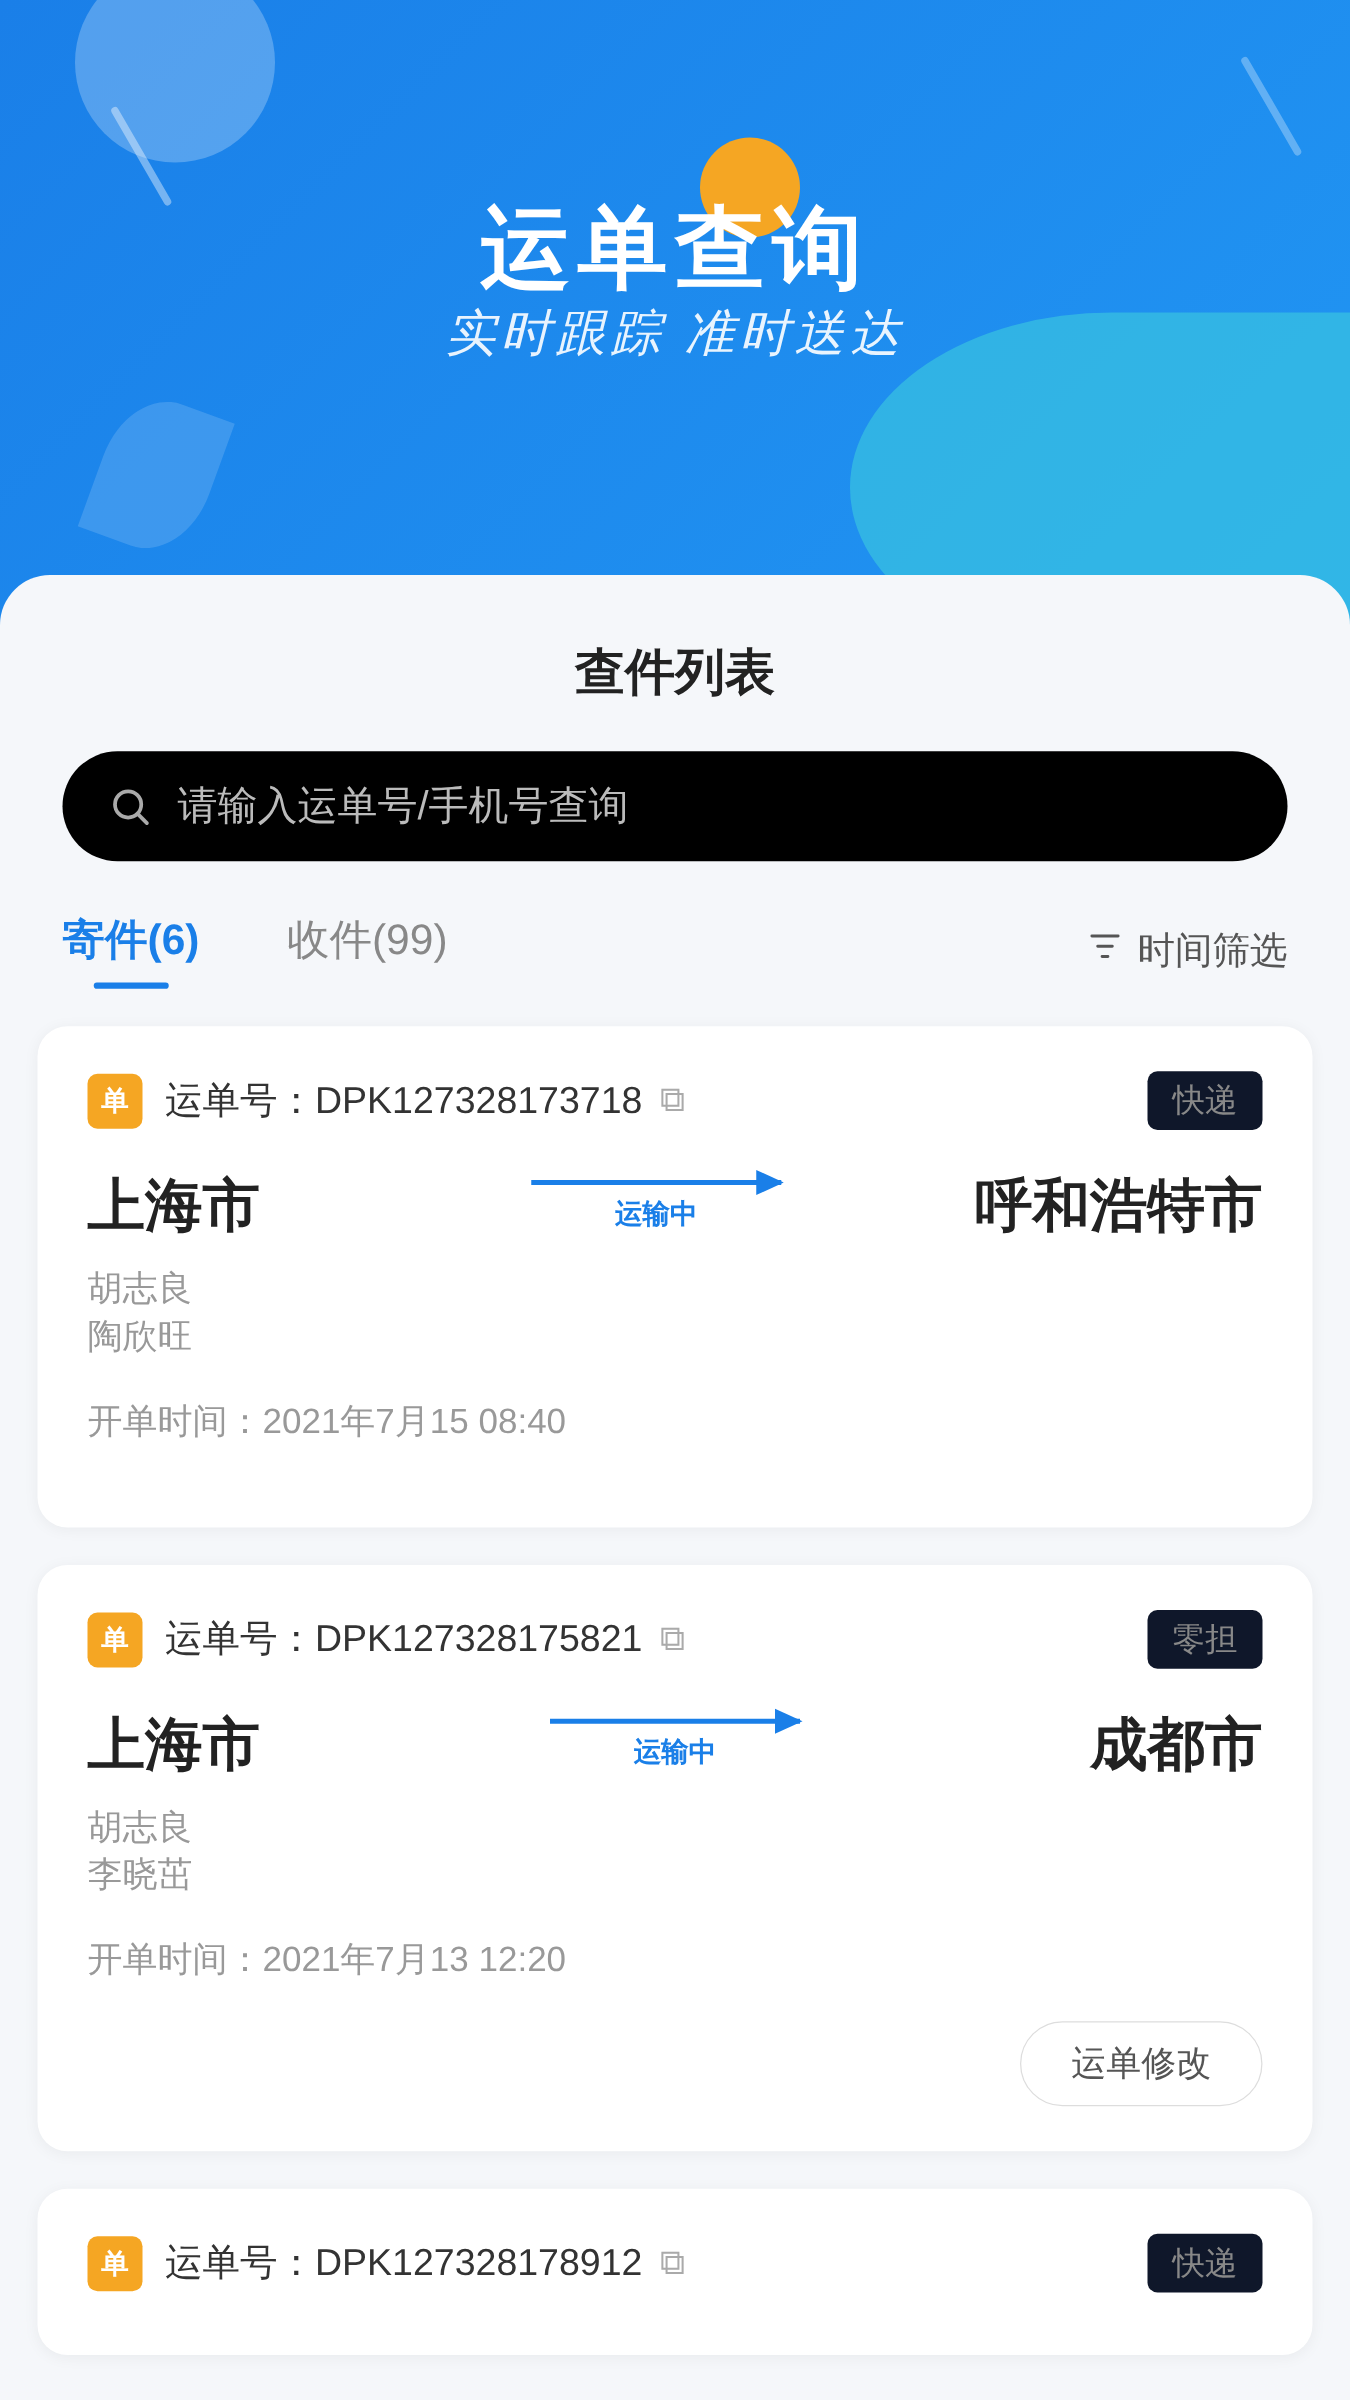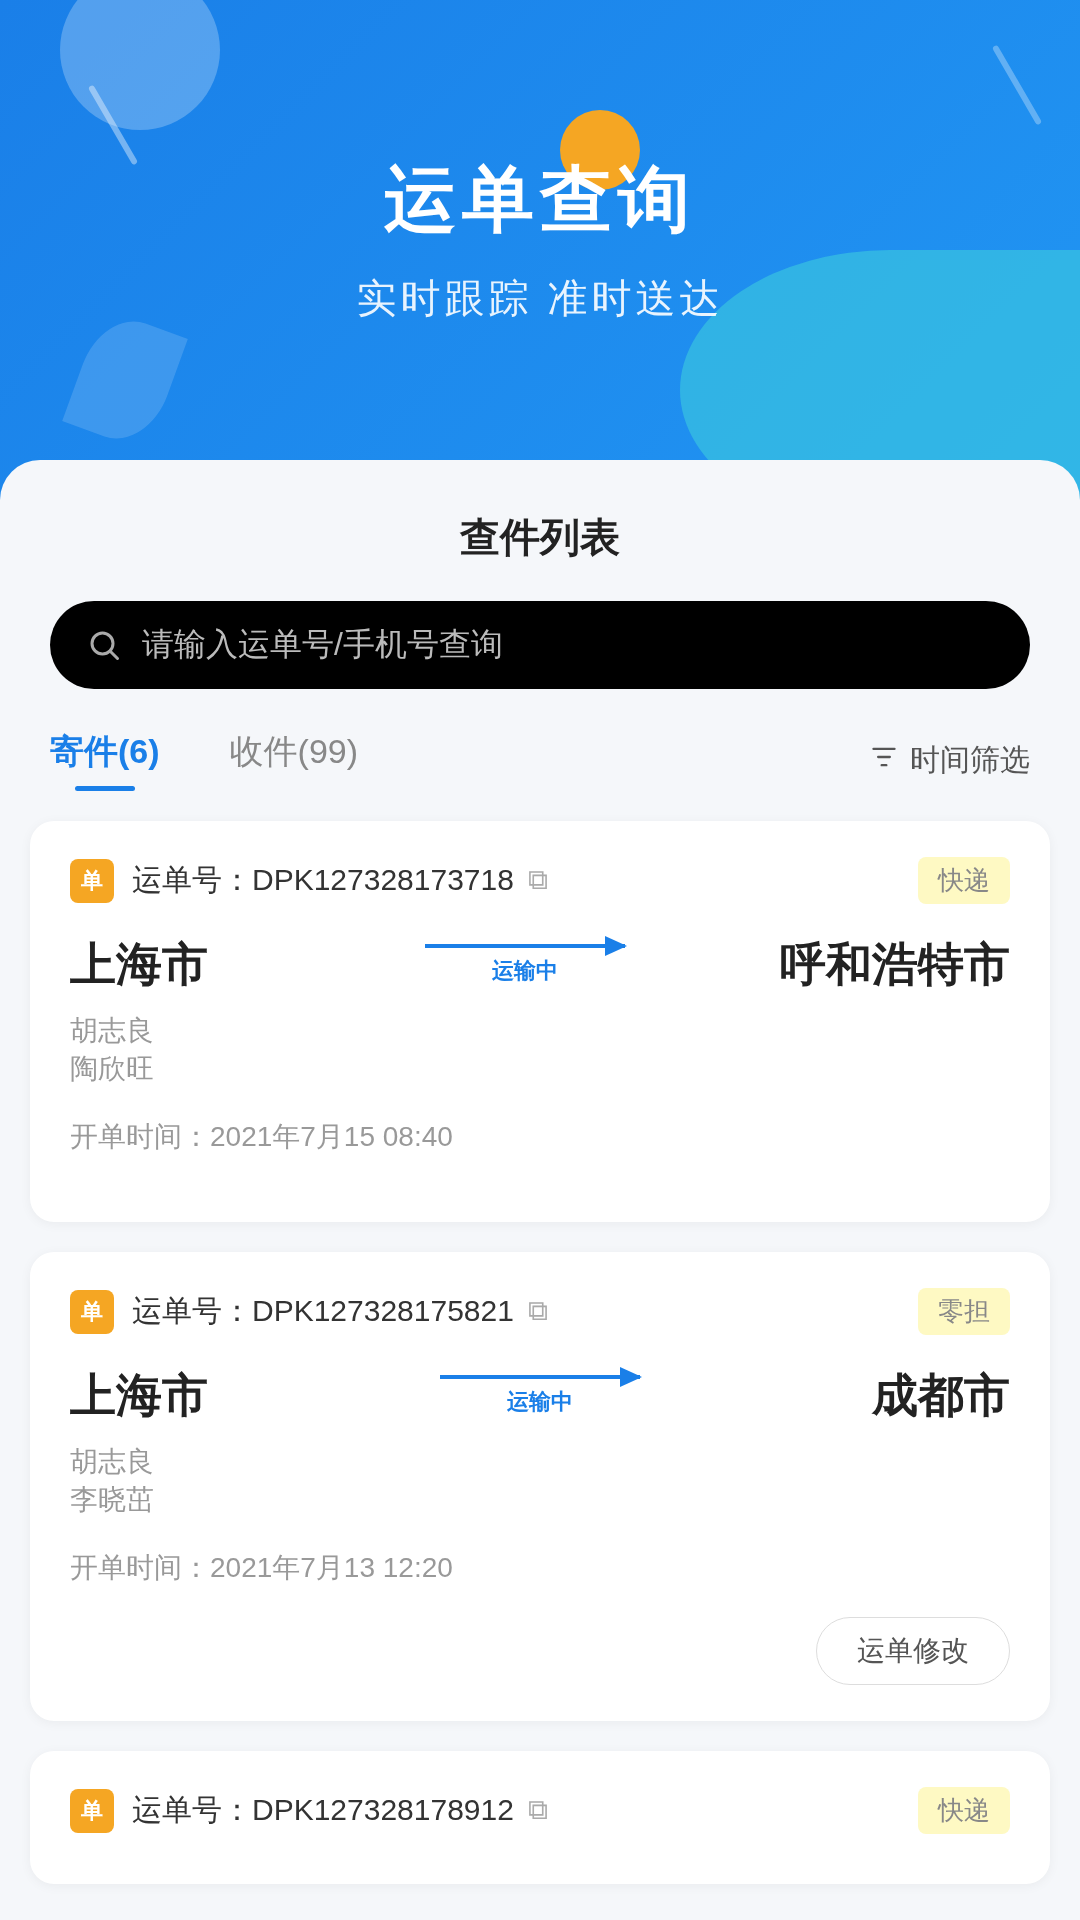--- a/index.html
+++ b/index.html
@@ -94,24 +94,24 @@
 
     .hero-title {
       font-size: 72px;
       font-weight: 700;
       color: #fff;
       letter-spacing: 6px;
       line-height: 1.1;
     }
 
     .hero-subtitle {
-      margin-top: 32px;
       font-size: 40px;
       color: rgba(255,255,255,0.9);
       letter-spacing: 4px;
+      font-style: italic;
     }
 
     
     .main-card {
       position: relative;
       z-index: 20;
       background: #f5f7fa;
       border-radius: 40px 40px 0 0;
       margin-top: -60px;
       min-height: 1460px;
@@ -234,21 +234,21 @@
     }
 
     .order-copy-icon {
       margin-left: 14px;
       font-size: 28px;
       color: #aaa;
     }
 
     .order-type-badge {
       margin-left: auto;
-      background: #fef9c3;
+      background: #0f172a;
       color: #888;
       font-size: 26px;
       padding: 6px 20px;
       border-radius: 8px;
     }
 
     .order-route {
       display: flex;
       align-items: center;
       justify-content: space-between;

